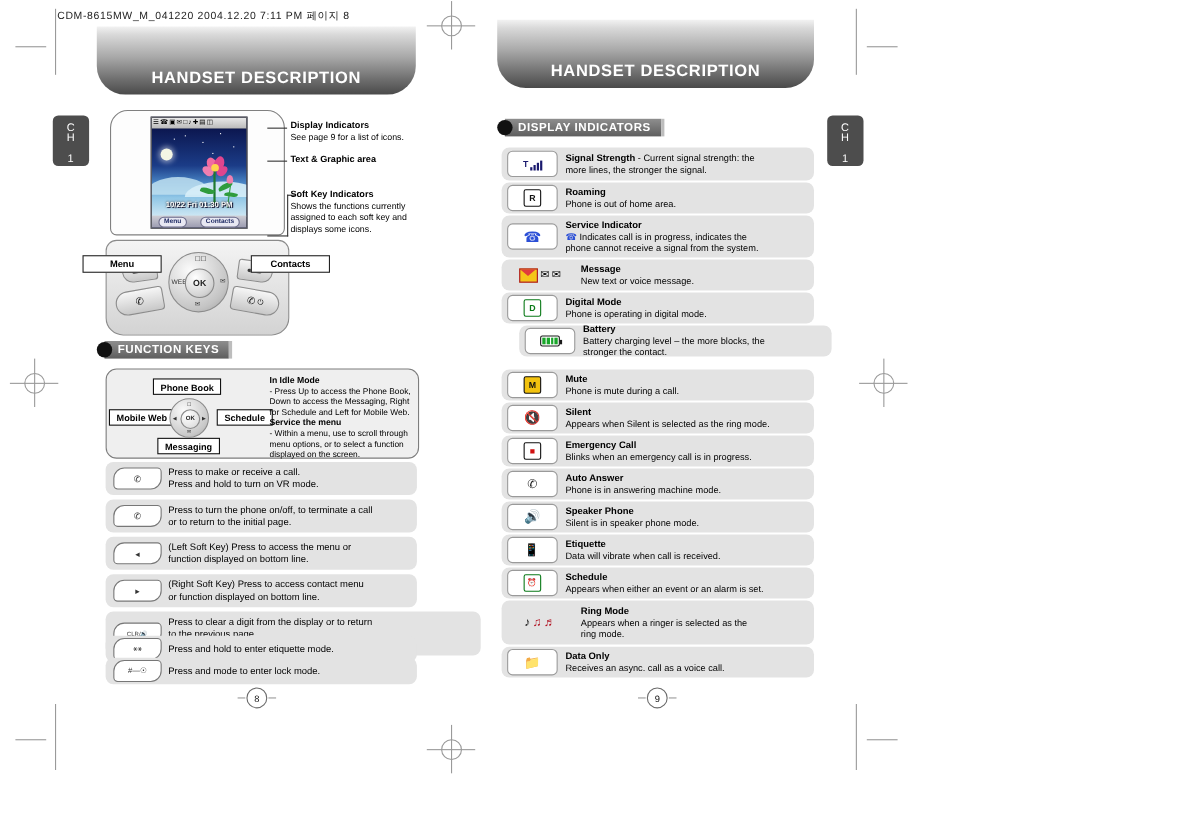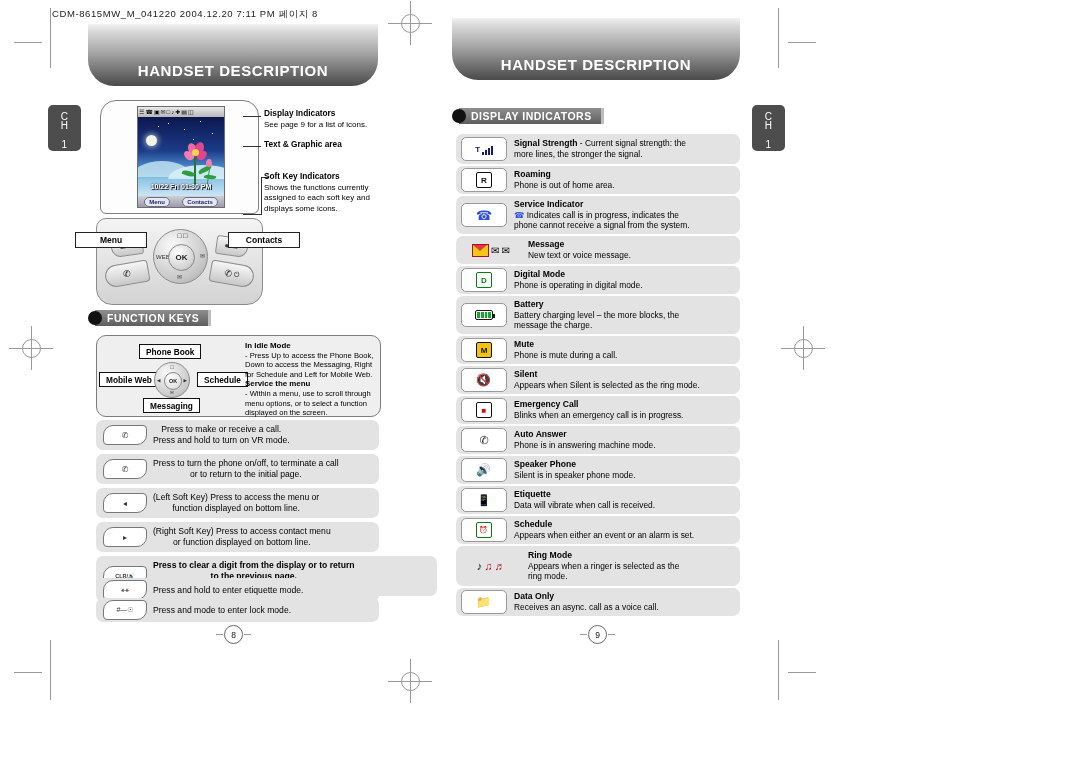--- a/index.html
+++ b/index.html
@@ -164,21 +164,21 @@
   .row{
     position:absolute;background:#e3e3e3;border-radius:7px;
     display:flex;align-items:center;box-sizing:border-box;
   }
   .row .keyicon{
     width:42px;min-width:42px;height:18px;margin-left:7px;margin-right:6px;
     background:#ffffff;border:1px solid #777;border-radius:10px 4px 10px 4px;
     display:flex;align-items:center;justify-content:center;
     font-size:8px;color:#333;
   }
-  .row .rtxt{font-size:8.6px;line-height:11px;color:#000;padding-right:6px;text-align:center;}
+  .row .rtxt{font-size:8.6px;line-height:11px;color:#000;padding-right:6px;}
 
   
   .irow{
     position:absolute;left:456px;background:#e3e3e3;border-radius:7px;width:284px;
     display:flex;align-items:center;box-sizing:border-box;
   }
   .irow .ibox{
     width:44px;min-width:44px;height:22px;margin-left:5px;margin-right:7px;
     background:#ffffff;border:1px solid #9a9a9a;border-radius:5px;
     display:flex;align-items:center;justify-content:center;gap:2px;
@@ -394,21 +394,21 @@
   </div>
 
   <div class="row" style="left:96px;top:522px;width:283px;height:30px;">
     <div class="keyicon">▸</div>
     <div class="rtxt">
       <span>(Right Soft Key) Press to access contact menu</span><br>
       <span>or function displayed on bottom line.</span>
     </div>
   </div>
 
-  <div class="row" style="left:96px;top:556px;width:341px;height:40px;font-weight:bold;">
+  <div class="row" style="left:96px;top:556px;width:341px;height:40px;">
     <div class="keyicon" style="font-size:5.5px;">CLR/🔊</div>
     <div class="rtxt">
       <span>Press to clear a digit from the display or to return</span><br>
       <span>to the previous page.</span><br>
       <span>Press and hold to enable speaker phone mode.</span>
     </div>
   </div>
 
   <div class="row" style="left:96px;top:578px;width:283px;height:24px;">
     <div class="keyicon" style="font-size:7px;">⚹⚹</div>
@@ -482,33 +482,33 @@
   <div class="irow" style="top:266px;height:28px;">
     <div class="ibox">
       <span class="sqico" style="border-color:#0a7a18;color:#0a7a18;">D</span>
     </div>
     <div class="itxt">
       <b>Digital Mode</b><br>
       <span>Phone is operating in digital mode.</span>
     </div>
   </div>
 
-  <div class="irow" style="top:296px;height:38px;">
+  <div class="irow" style="top:296px;height:28px;margin-left:16px;">
     <div class="ibox">
       <span class="batt">
           <i></i>
           <i></i>
           <i></i>
           <i></i>
         </span>
     </div>
     <div class="itxt">
       <b>Battery</b><br>
       <span>Battery charging level – the more blocks, the</span><br>
-      <span>message the charge.</span>
+      <span>stronger the contact.</span>
     </div>
   </div>
 
   <div class="irow" style="top:336px;height:28px;">
     <div class="ibox">
       <span class="sqico" style="border-color:#111;color:#111;background:#f2c20e;">M</span>
     </div>
     <div class="itxt">
       <b>Mute</b><br>
       <span>Phone is mute during a call.</span>

